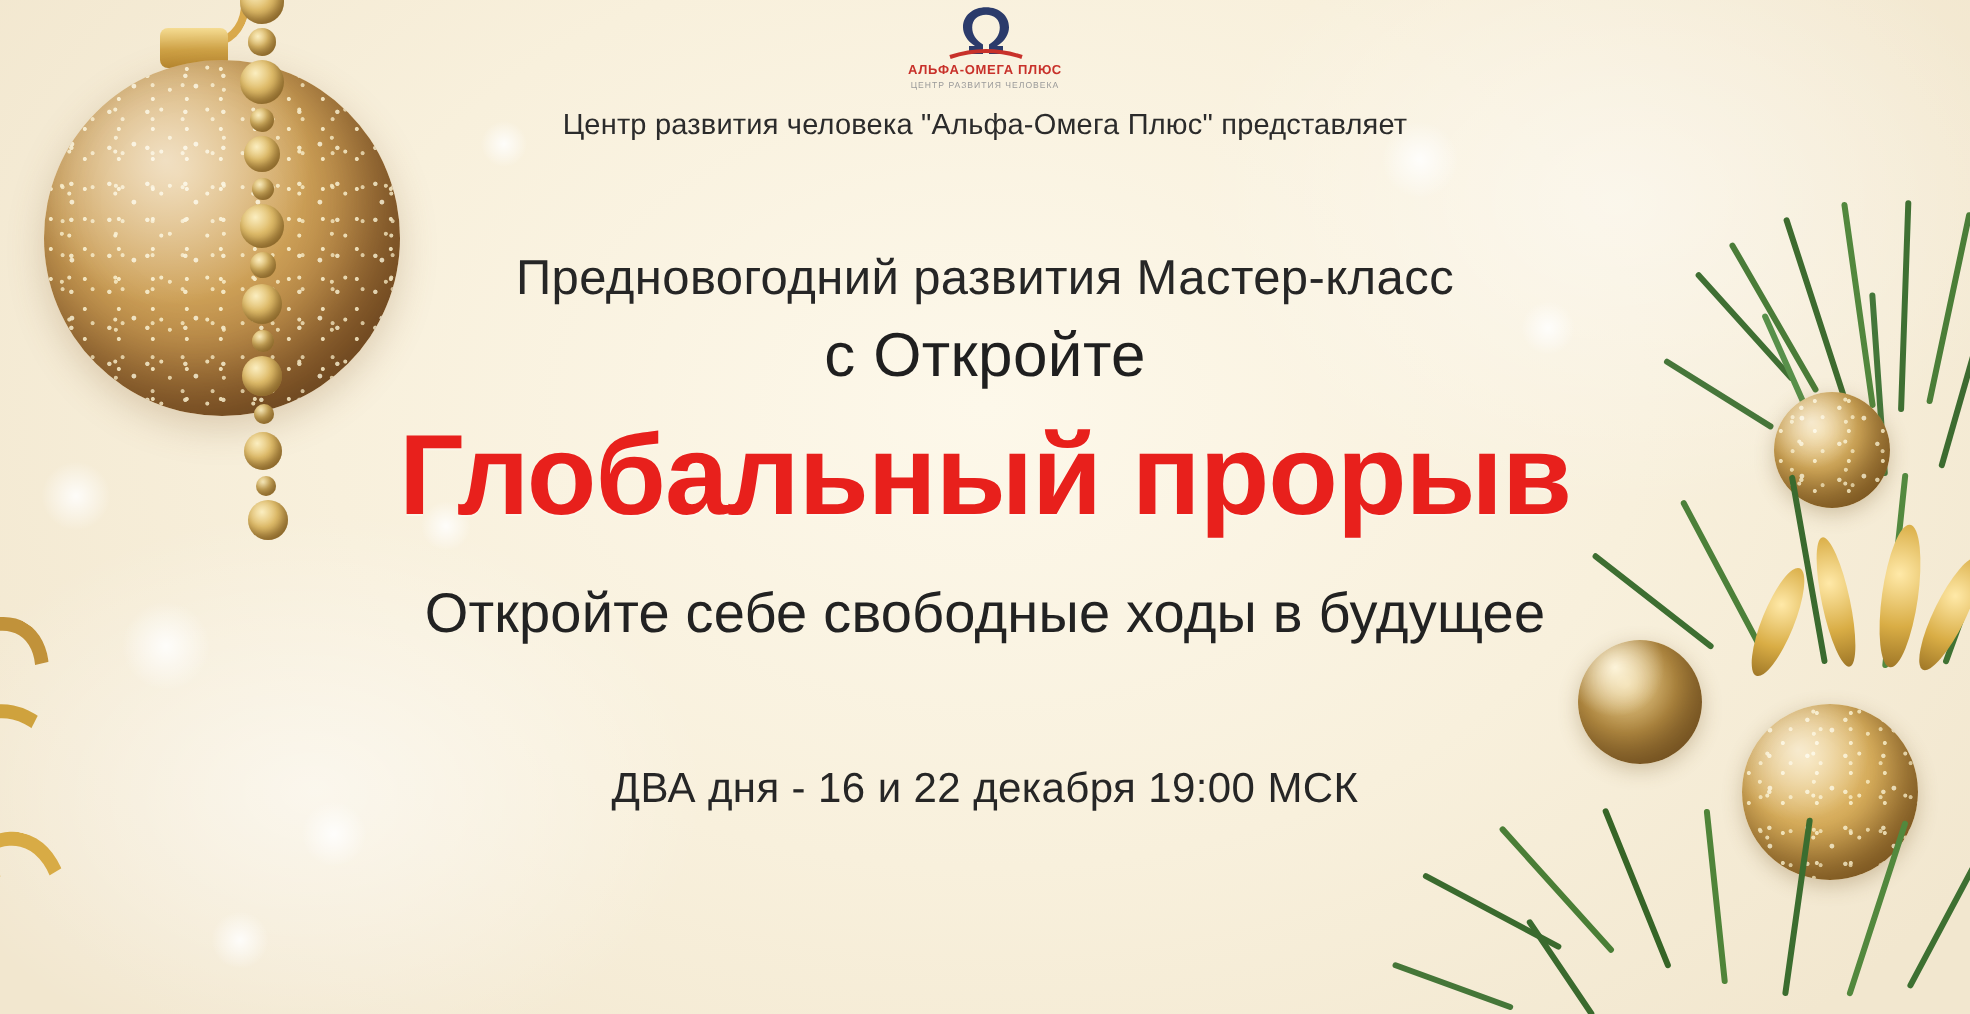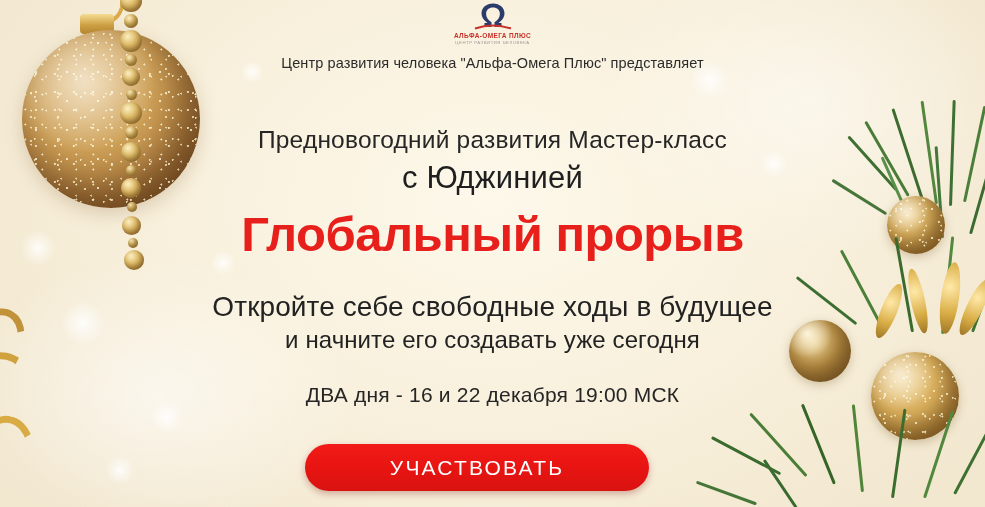--- a/index.html
+++ b/index.html
@@ -71,21 +71,21 @@
   .logo-name{font-size:6.5px;font-weight:bold;color:#c8312a;letter-spacing:.35px;line-height:1;margin-top:1px;}
   .logo-sub{font-size:4.3px;color:#9a9a9a;letter-spacing:.5px;line-height:1;margin-top:1.5px;}
 
   .presents{position:absolute;left:0;right:0;top:55px;text-align:center;
     font-size:14.5px;color:#2b2b2b;letter-spacing:.1px;}
   .line1{position:absolute;left:0;right:0;top:126px;text-align:center;
     font-size:24.5px;color:#262626;letter-spacing:.2px;}
   .line2{position:absolute;left:0;right:0;top:160px;text-align:center;
     font-size:31px;color:#1f1f1f;letter-spacing:.2px;}
   .headline{position:absolute;left:0;right:0;top:208px;text-align:center;
-    font-size:49px;font-weight:bold;color:#e8201c;letter-spacing:-.5px;line-height:1.08;
+    font-size:57px;font-weight:bold;color:#e8201c;letter-spacing:-.5px;line-height:1.08;
     text-shadow:0 1px 0 rgba(255,255,255,.35);}
   .sub1{position:absolute;left:0;right:0;top:291px;text-align:center;
     font-size:28px;color:#222;letter-spacing:.1px;}
   .sub2{position:absolute;left:0;right:0;top:326px;text-align:center;
     font-size:24px;color:#222;letter-spacing:.1px;}
   .dates{position:absolute;left:0;right:0;top:383px;text-align:center;
     font-size:21px;color:#262626;letter-spacing:.2px;}
 
   .cta{position:absolute;left:305px;top:444px;width:344px;height:47px;border:0;
     border-radius:26px;cursor:pointer;
@@ -191,24 +191,22 @@
           <path d="M2 26.5 Q20 20.5 38 26.5" stroke="#c8312a" stroke-width="2" fill="none"></path>
         </svg>
       </div>
       <div class="logo-name">АЛЬФА-ОМЕГА ПЛЮС</div>
       <div class="logo-sub">ЦЕНТР РАЗВИТИЯ ЧЕЛОВЕКА</div>
     </div>
 
     <div class="presents">Центр развития человека "Альфа-Омега Плюс" представляет</div>
 
     <div class="line1">Предновогодний развития Мастер-класс</div>
-    <div class="line2">с Юджинией</div>
+    <div class="line2">с Откройте</div>
 
     <div class="headline">Глобальный прорыв</div>
 
     <div class="sub1">Откройте себе свободные ходы в будущее</div>
-    <div class="sub2">и начните его создавать уже сегодня</div>
 
     <div class="dates">ДВА дня - 16 и 22 декабря 19:00 МСК</div>
 
-    <button class="cta">УЧАСТВОВАТЬ</button>
   </div>
 </div>
 
 </body></html>

